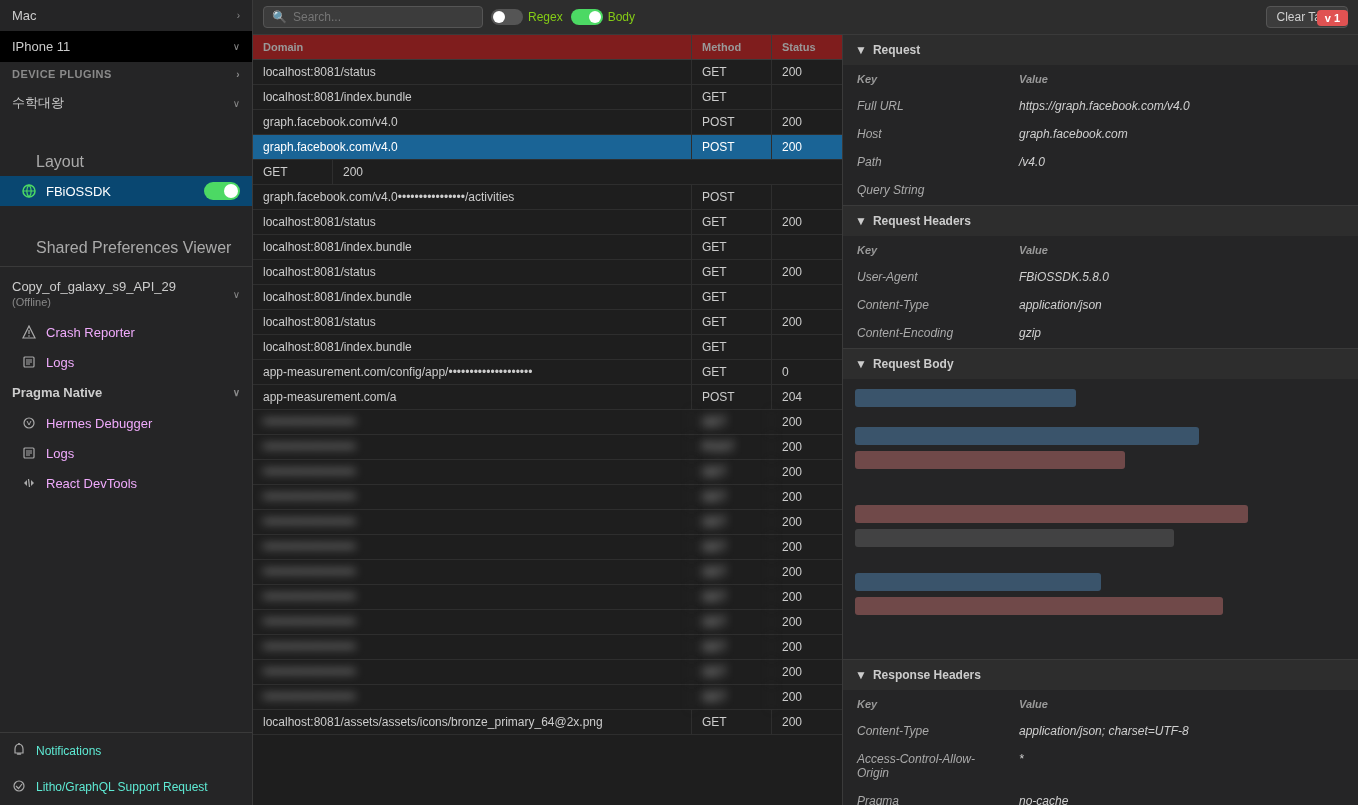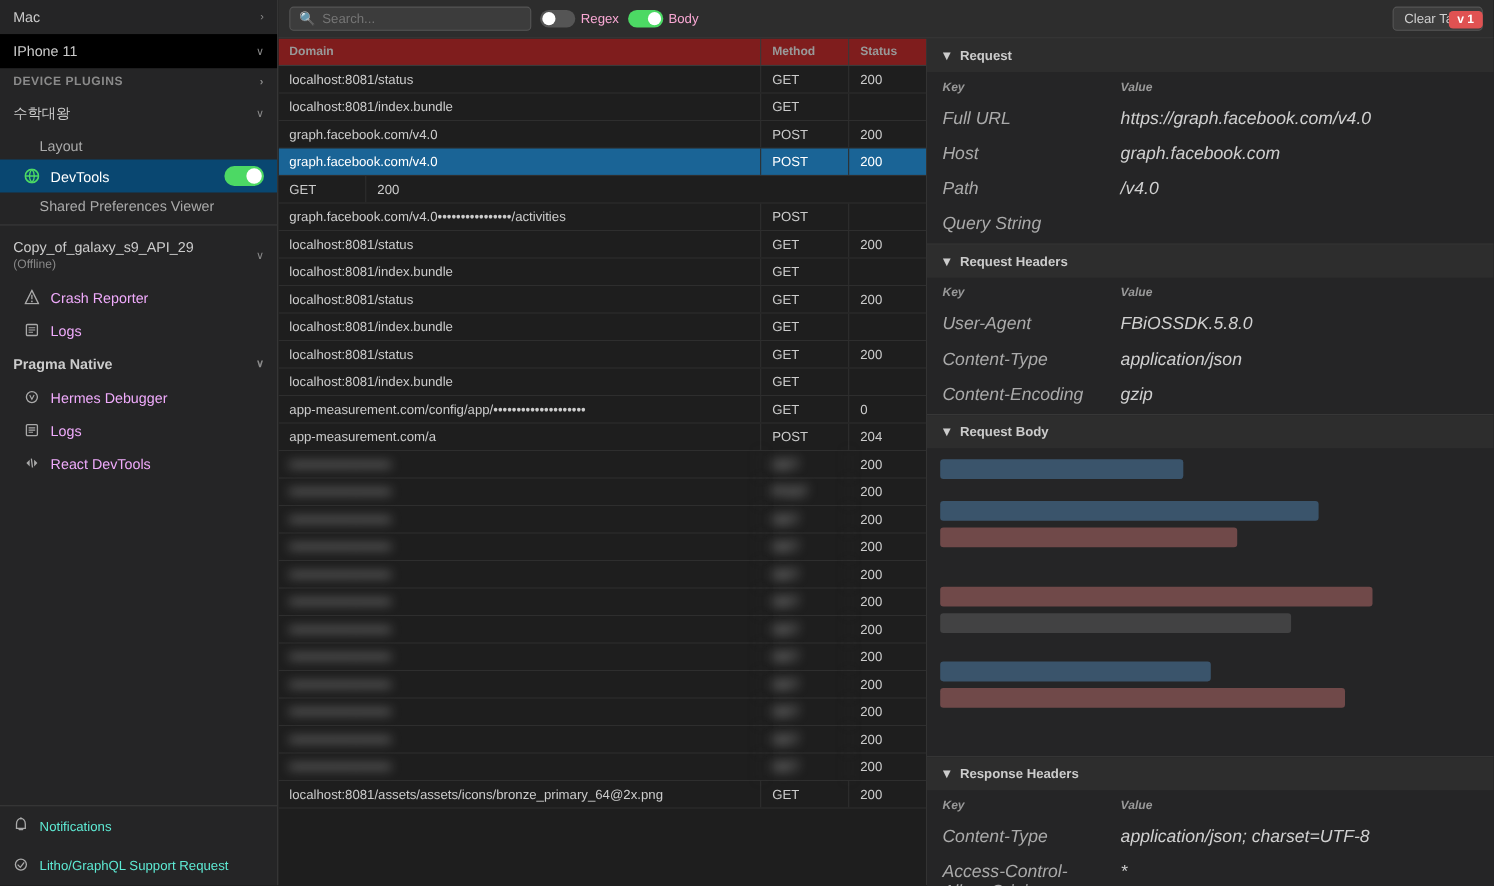--- a/index.html
+++ b/index.html
@@ -9,35 +9,35 @@
     .sidebar { width: 253px; background: #252526; display: flex; flex-direction: column; border-right: 1px solid #3a3a3a; overflow-y: auto; flex-shrink: 0; }
     .sidebar-top-item { display: flex; align-items: center; justify-content: space-between; padding: 8px 12px; cursor: pointer; color: #cccccc; font-size: 13px; }
     .sidebar-section-header { display: flex; align-items: center; justify-content: space-between; padding: 6px 12px; font-size: 11px; font-weight: 600; color: #8a8a8a; text-transform: uppercase; letter-spacing: 0.5px; cursor: pointer; }
     .sidebar-item { display: flex; align-items: center; padding: 6px 12px 6px 20px; cursor: pointer; color: #f0abfc; font-size: 13px; }
     .sidebar-item.active { background: #094771; color: #ffffff; }
     .sidebar-item .icon { width: 18px; height: 18px; margin-right: 8px; display: flex; align-items: center; justify-content: center; flex-shrink: 0; }
     .sidebar-item .toggle { margin-left: auto; }
     .toggle-switch { width: 36px; height: 18px; background: #4cd964; border-radius: 9px; position: relative; cursor: pointer; flex-shrink: 0; }
     .toggle-switch .knob { width: 14px; height: 14px; background: white; border-radius: 50%; position: absolute; right: 2px; top: 2px; }
     .chevron { font-size: 10px; color: #8a8a8a; }
-    .sub-item { padding: 5px 12px 5px 36px; cursor: pointer; color: #aaaaaa; font-size: 13px; }
+    .sub-item { padding: 5px 12px 5px 36px; cursor: pointer; color: #aaaaaa; font-size: 16px; margin-top: 28px; }
     .sidebar-divider { height: 1px; background: #3a3a3a; margin: 4px 0; }
     .sidebar-bottom { margin-top: auto; border-top: 1px solid #3a3a3a; }
     .sidebar-bottom-item { display: flex; align-items: center; padding: 10px 12px; cursor: pointer; color: #5eead4; font-size: 12px; }
     .sidebar-bottom-item .icon { width: 16px; height: 16px; margin-right: 8px; }
 
     
     .main { flex: 1; display: flex; flex-direction: column; overflow: hidden; }
 
     
     .toolbar { display: flex; align-items: center; padding: 6px 10px; background: #2d2d2d; border-bottom: 1px solid #3a3a3a; gap: 8px; flex-shrink: 0; }
     .search-box { display: flex; align-items: center; background: #3c3c3c; border: 1px solid #555; border-radius: 4px; padding: 3px 8px; width: 220px; gap: 6px; }
     .search-box input { background: transparent; border: none; outline: none; color: #d0d0d0; font-size: 12px; width: 100%; }
     .search-icon { color: #888; font-size: 12px; }
-    .toggle-btn { display: flex; align-items: center; gap: 5px; font-size: 12px; color: #f9a8d4; }
+    .toggle-btn { display: flex; align-items: center; gap: 5px; font-size: 12px; color: #84cc16; }
     .mini-toggle { width: 32px; height: 16px; border-radius: 8px; position: relative; cursor: pointer; }
     .mini-toggle.off { background: #555; }
     .mini-toggle.on { background: #4cd964; }
     .mini-toggle .knob { width: 12px; height: 12px; background: white; border-radius: 50%; position: absolute; top: 2px; }
     .mini-toggle.off .knob { left: 2px; }
     .mini-toggle.on .knob { right: 2px; }
     .clear-btn { margin-left: auto; background: #3c3c3c; border: 1px solid #555; border-radius: 4px; padding: 3px 10px; color: #d0d0d0; cursor: pointer; font-size: 12px; }
 
     
     .network-panel { flex: 1; display: flex; overflow: hidden; }
@@ -54,21 +54,21 @@
     .cell.domain { flex: 1; border-right: 1px solid #2e2e2e; }
     .cell.method { width: 80px; border-right: 1px solid #2e2e2e; }
     .cell.status { width: 70px; }
 
     
     .detail-panel { flex: 1; overflow-y: auto; background: #252526; }
     .detail-section { border-bottom: 1px solid #3a3a3a; }
     .detail-section-header { display: flex; align-items: center; padding: 8px 12px; background: #2d2d2d; font-size: 12px; font-weight: 600; color: #cccccc; cursor: pointer; gap: 6px; }
     .detail-table { width: 100%; font-style: italic; }
     .detail-table tr { border-bottom: 1px solid #2e2e2e; }
-    .detail-table td { padding: 6px 12px; font-size: 16px; vertical-align: top; }
+    .detail-table td { padding: 6px 12px; font-size: 12px; vertical-align: top; }
     .detail-table td:first-child { color: #aaaaaa; width: 160px; font-weight: 500; }
     .detail-table td:last-child { color: #d0d0d0; }
     .request-body-area { padding: 10px 12px; font-size: 11px; min-height: 280px; position: relative; }
     .body-blur-block { height: 18px; border-radius: 3px; margin-bottom: 6px; opacity: 0.5; }
     .body-blue { background: #5b9bd5; }
     .body-pink { background: #e08080; }
     .body-gray { background: #888; }
 
     
     .version-badge { position: fixed; top: 10px; right: 10px; background: #e05252; color: white; border-radius: 4px; padding: 2px 8px; font-size: 11px; font-weight: 700; display: flex; align-items: center; gap: 4px; z-index: 100; }
@@ -105,21 +105,21 @@
     <span>Layout</span>
   </div>
 
   <div class="sidebar-item active">
     <span class="icon">
       <svg width="14" height="14" viewBox="0 0 14 14" fill="none">
         <circle cx="7" cy="7" r="6" stroke="#4cd964" stroke-width="1.5"></circle>
         <path d="M7 1 C4 4 4 10 7 13 M7 1 C10 4 10 10 7 13 M1 7 L13 7" stroke="#4cd964" stroke-width="1.2"></path>
       </svg>
     </span>
-    <span>DevTools</span>
+    <span>FBiOSSDK</span>
     <div class="toggle">
       <div class="toggle-switch">
           <div class="knob"></div>
         </div>
     </div>
   </div>
 
   <div class="sub-item">
     <span>Shared Preferences Viewer</span>
   </div>

